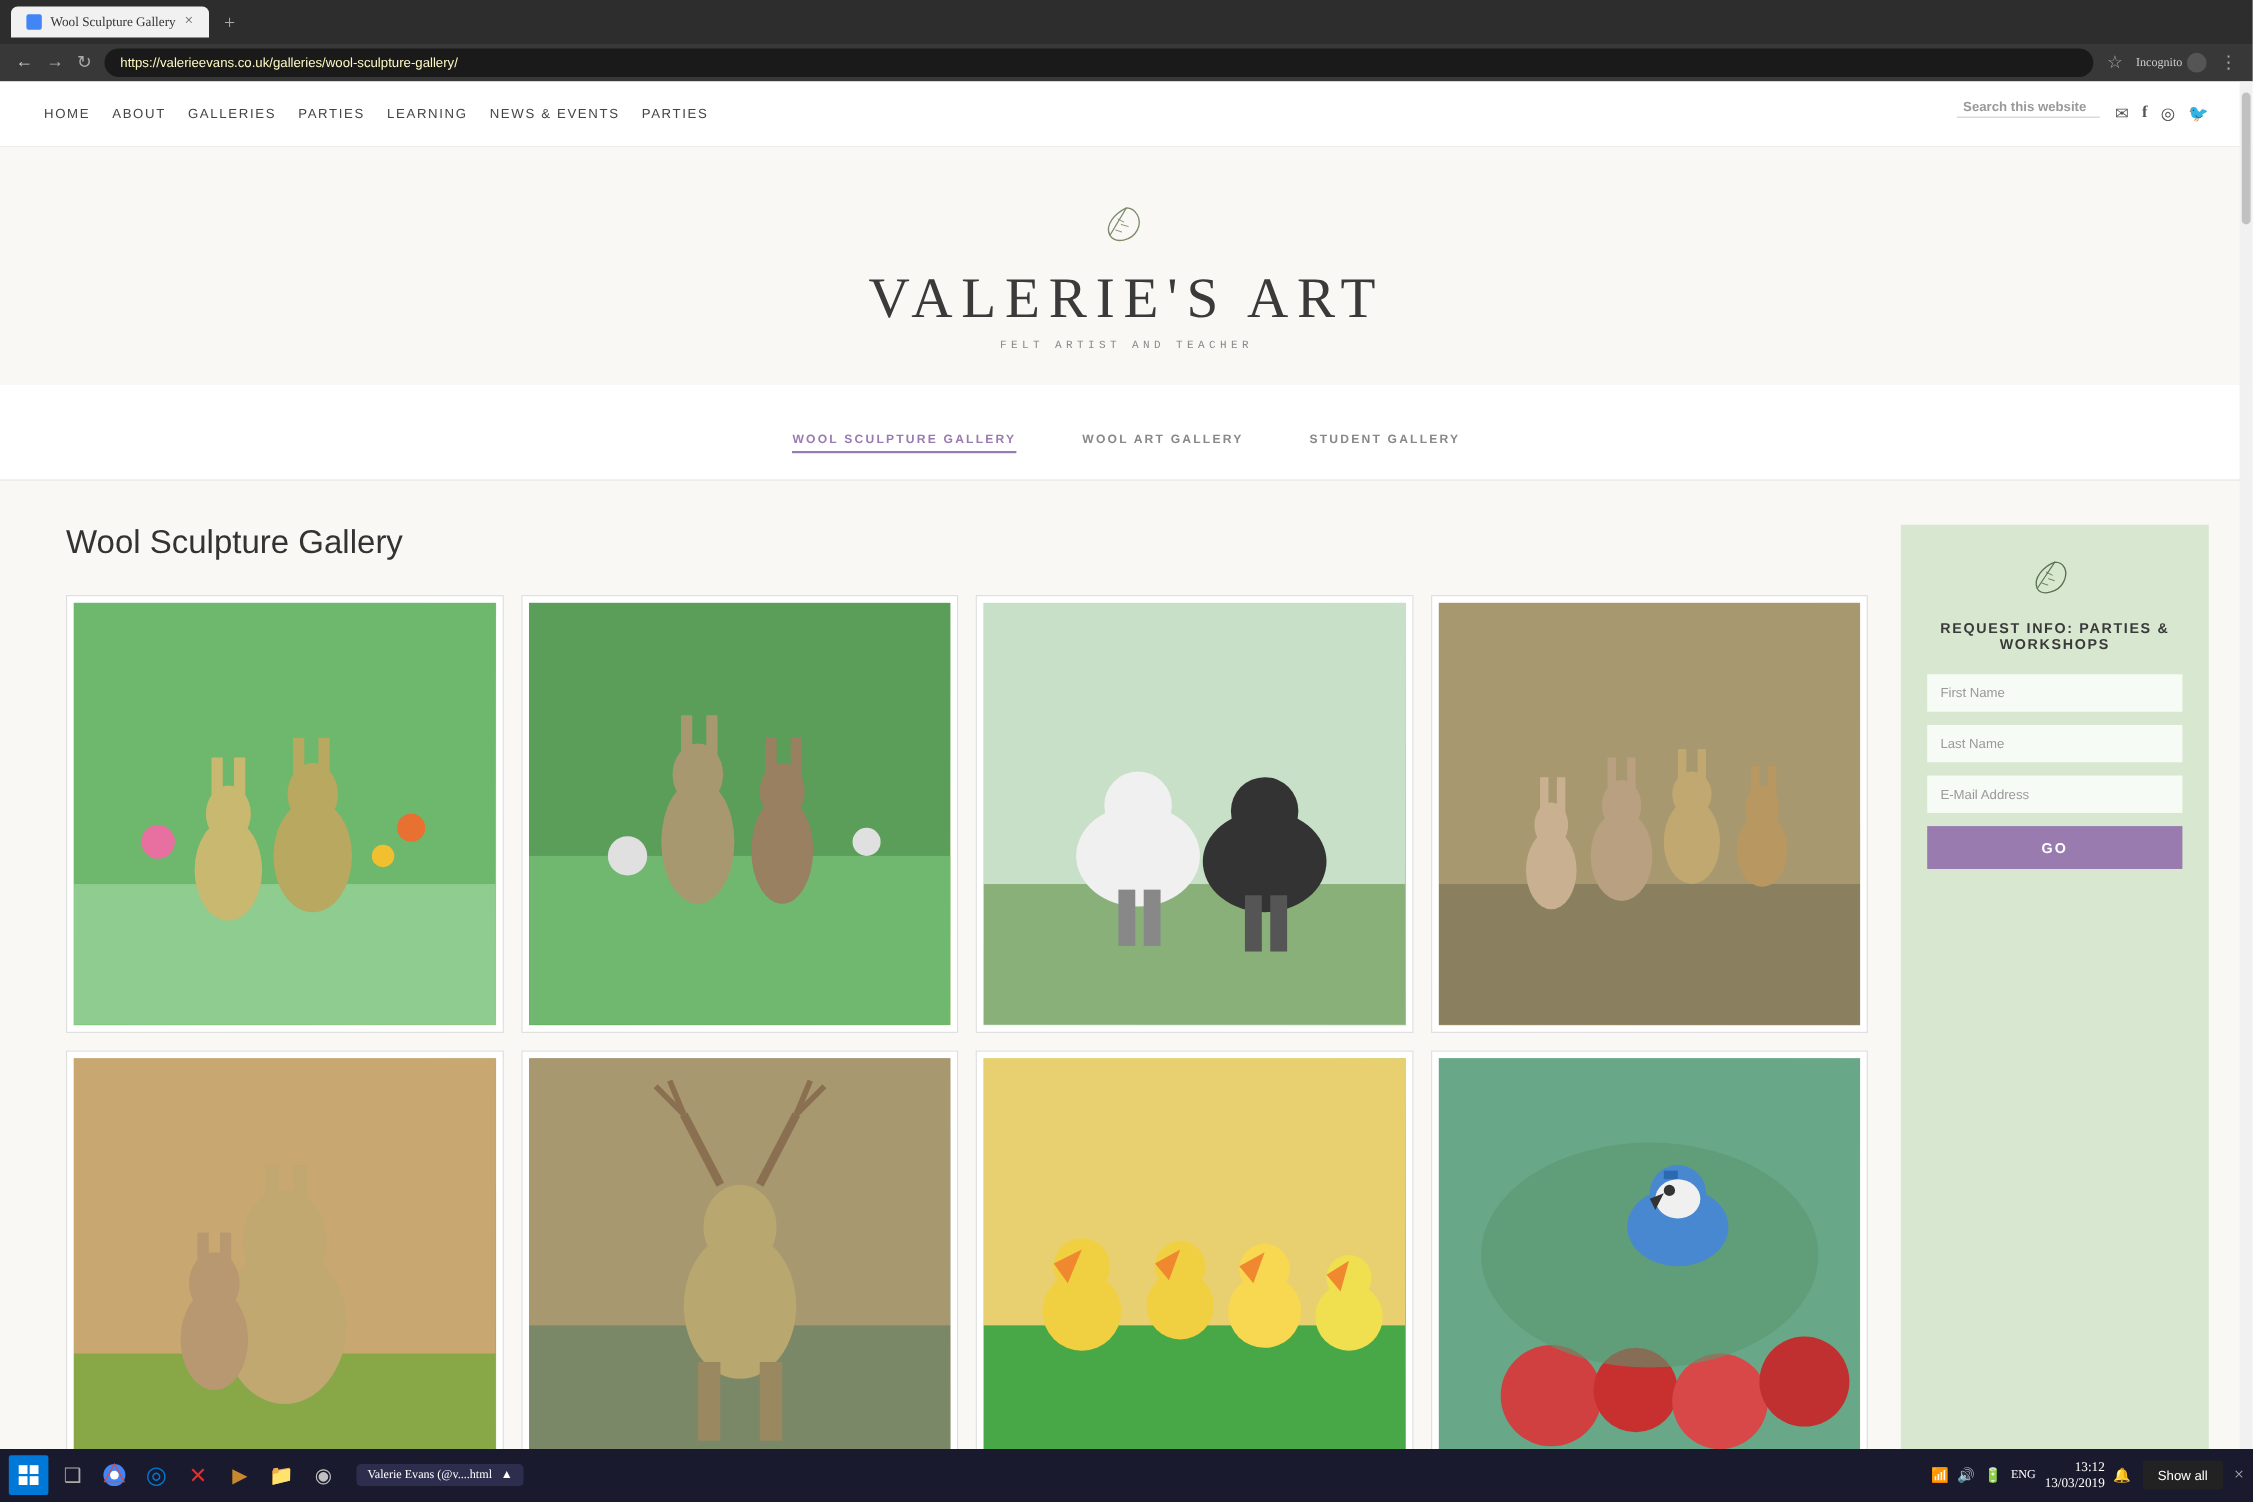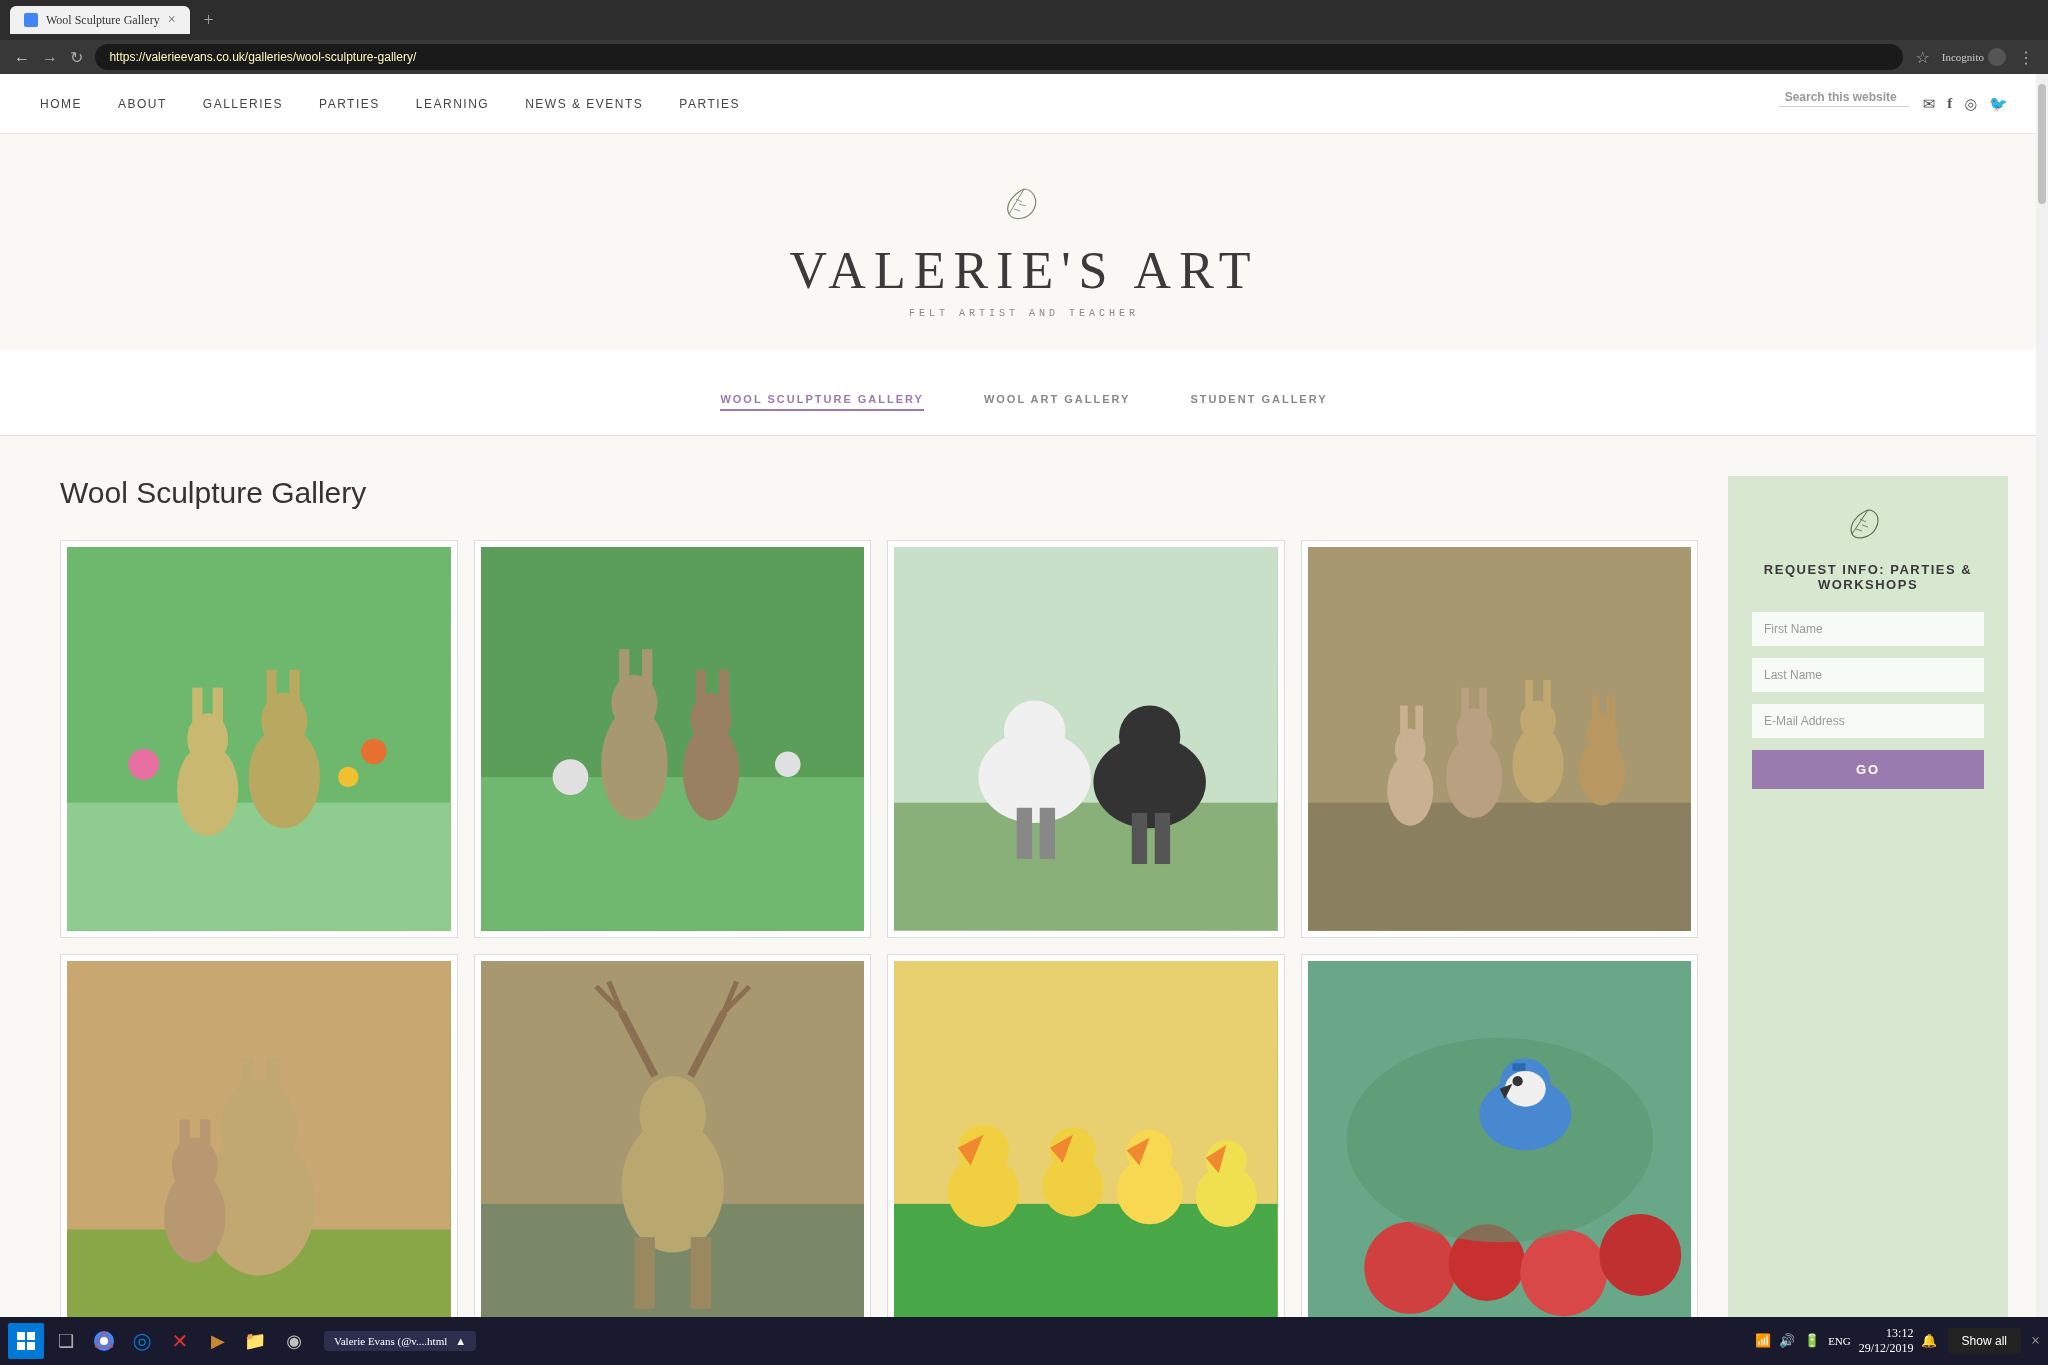--- a/index.html
+++ b/index.html
@@ -88,21 +88,21 @@
     .site-nav {
       display: flex;
       align-items: center;
       padding: 0 40px;
       border-bottom: 1px solid #e8e4e0;
       background: #fff;
       height: 60px;
     }
     .nav-links {
       display: flex;
-      gap: 36px;
+      gap: 20px;
       list-style: none;
       flex: 1;
     }
     .nav-links a {
       text-decoration: none;
       font-size: 12px;
       letter-spacing: 1.5px;
       color: #444;
       font-family: 'Arial', sans-serif;
       font-weight: 400;
@@ -661,20 +661,20 @@
   </div>
 
   <div class="taskbar-right">
 
     <span style="font-size:13px;">📶</span>
     <span style="font-size:13px;">🔊</span>
     <span style="font-size:13px;">🔋</span>
     <span style="font-size:11px;color:#fff;">ENG</span>
     <div class="taskbar-time">
       <div>13:12</div>
-      <div>29/12/2019</div>
+      <div>13/03/2019</div>
     </div>
     <span style="font-size:13px;color:#aaa;">🔔</span>
   </div>
 
   <button class="show-all-btn" style="margin-left:4px;">Show all</button>
   <span style="color:#aaa;cursor:pointer;font-size:16px;margin-left:4px;">×</span>
 </div>
 
 </body></html>

